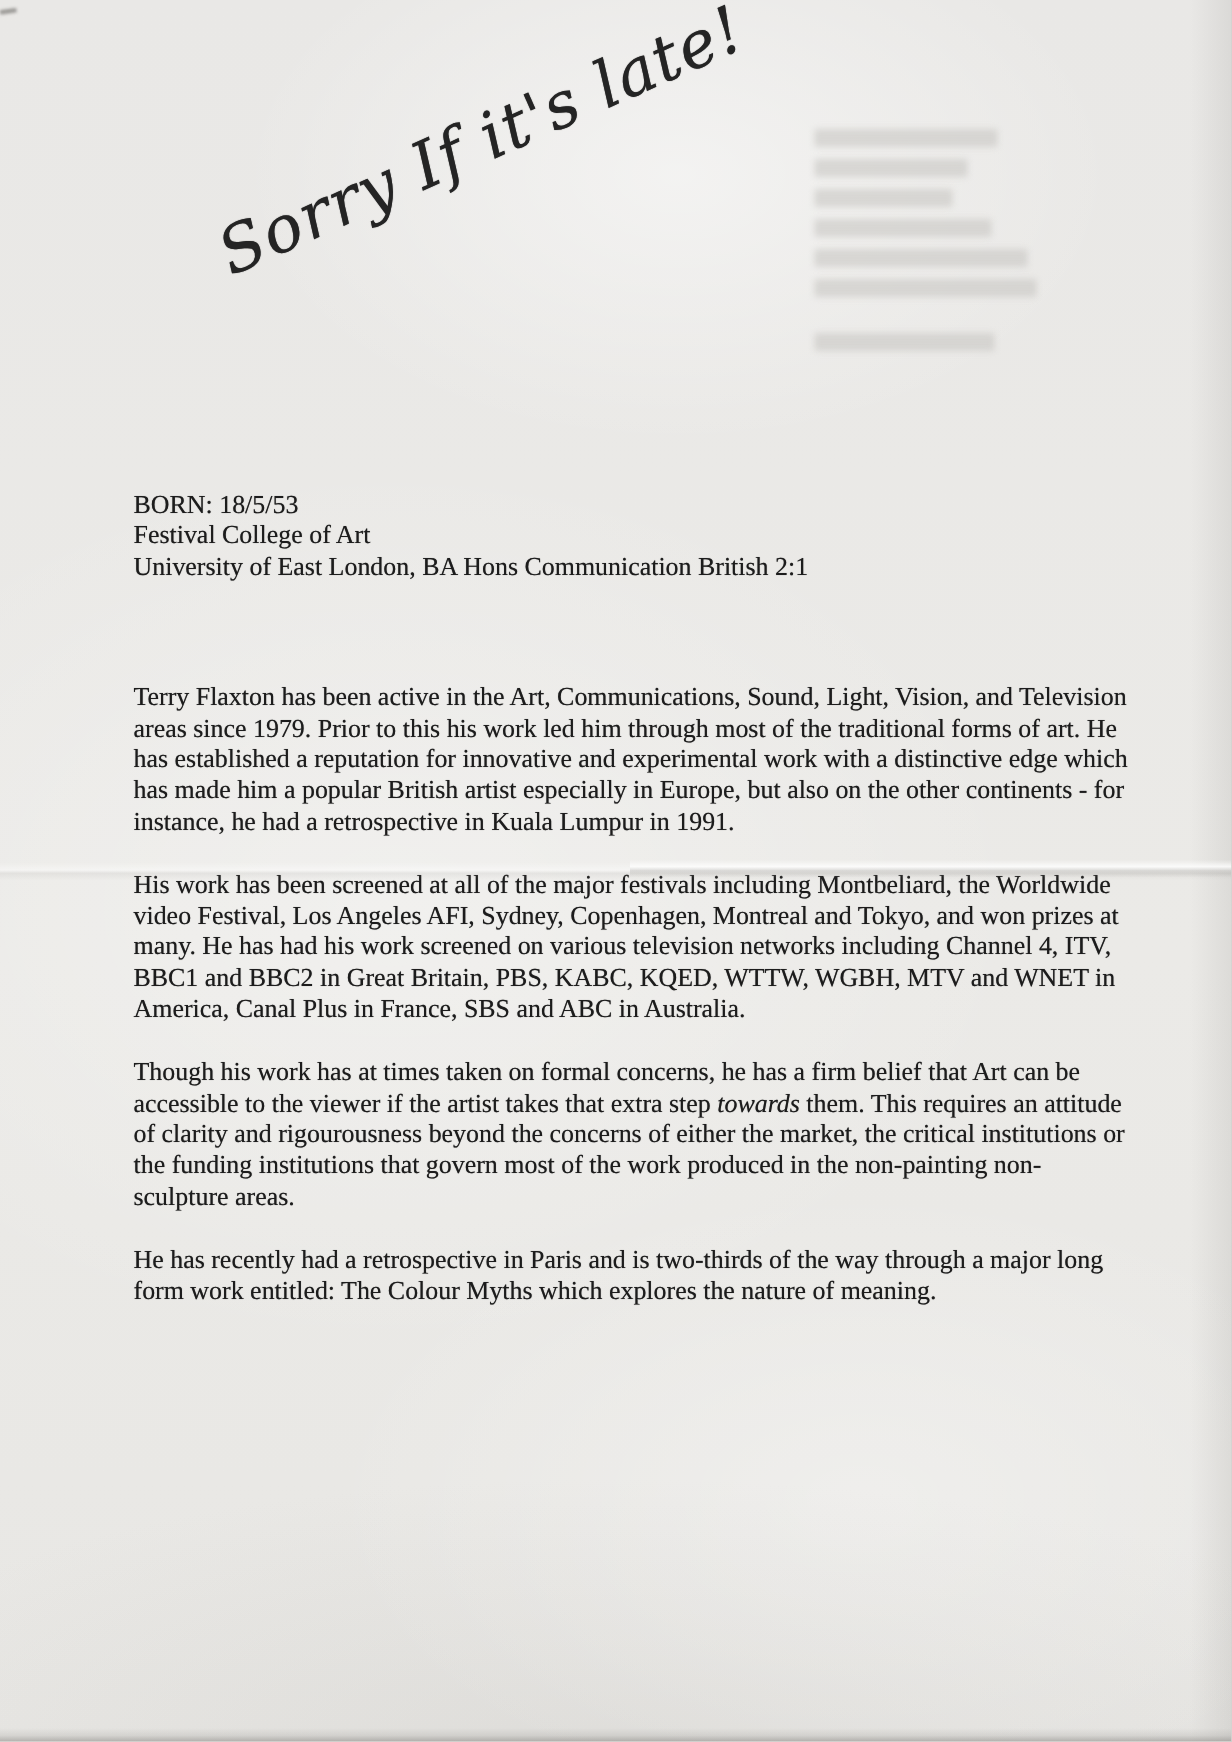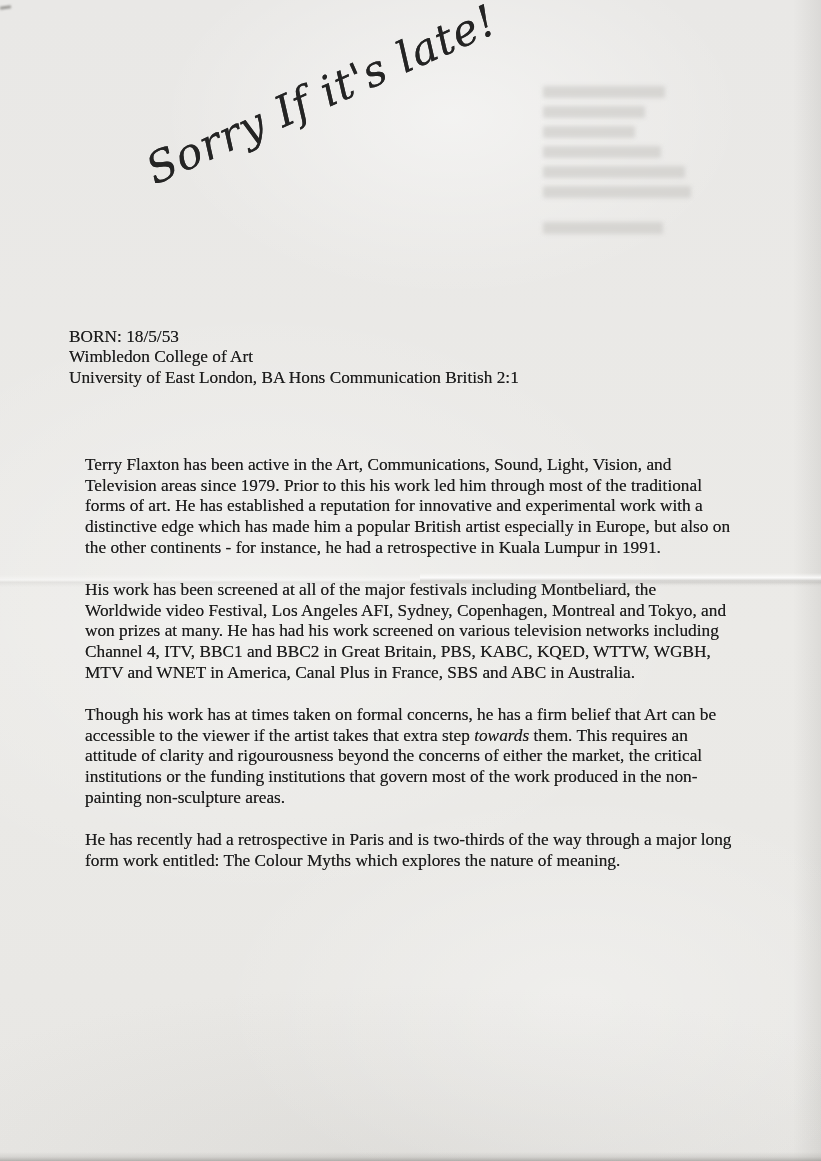--- a/index.html
+++ b/index.html
@@ -103,36 +103,36 @@
   .st-2 { width: 102px; }
   .st-3 { width: 92px; }
   .st-4 { width: 118px; }
   .st-5 { width: 142px; }
   .st-6 { width: 148px; }
   .st-7 { width: 120px; margin-top: 24px; }
 
   
   .content {
     position: absolute;
-    left: 69px;
+    left: 89px;
     top: 327px;
     width: 664px;
     font-size: 17.3px;
     line-height: 20.6px;
     color: #1c1c1c;
     text-shadow: 0 0 0.5px rgba(25,25,25,0.65);
   }
   .header-block {
     margin-bottom: 67px;
   }
   .header-block div {
     line-height: 20.4px;
   }
   .content p {
-    margin: 0 0 22px 16px;
+    margin: 0 0 22px 0;
   }
   .content em {
   }
 </style>
 </head>
 <body>
 
 <div class="page">
 
   <div class="corner-mark"></div>
@@ -147,21 +147,21 @@
     <div class="st-line st-4"></div>
     <div class="st-line st-5"></div>
     <div class="st-line st-6"></div>
     <div class="st-line st-7"></div>
   </div>
 
   <div class="content">
 
     <div class="header-block">
       <div>BORN: 18/5/53</div>
-      <div>Wimbledon College of Art</div>
+      <div>Festival College of Art</div>
       <div>University of East London, BA Hons Communication British 2:1</div>
     </div>
 
     <p>Terry Flaxton has been active in the Art, Communications, Sound, Light, Vision, and Television areas since 1979. Prior to this his work led him through most of the traditional forms of art. He has established a reputation for innovative and experimental work with a distinctive edge which has made him a popular British artist especially in Europe, but also on the other continents - for instance, he had a retrospective in Kuala Lumpur in 1991.</p>
 
     <p>His work has been screened at all of the major festivals including Montbeliard, the Worldwide video Festival, Los Angeles AFI, Sydney, Copenhagen, Montreal and Tokyo, and won prizes at many. He has had his work screened on various television networks including Channel 4, ITV, BBC1 and BBC2 in Great Britain, PBS, KABC, KQED, WTTW, WGBH, MTV and WNET in America, Canal Plus in France, SBS and ABC in Australia.</p>
 
     <p><span>Though his work has at times taken on formal concerns, he has a firm belief that Art can be accessible to the viewer if the artist takes that extra step </span><em>towards</em><span> them. This requires an attitude of clarity and rigourousness beyond the concerns of either the market, the critical institutions or the funding institutions that govern most of the work produced in the non-painting non-sculpture areas.</span></p>
 
     <p>He has recently had a retrospective in Paris and is two-thirds of the way through a major long form work entitled: The Colour Myths which explores the nature of meaning.</p>

